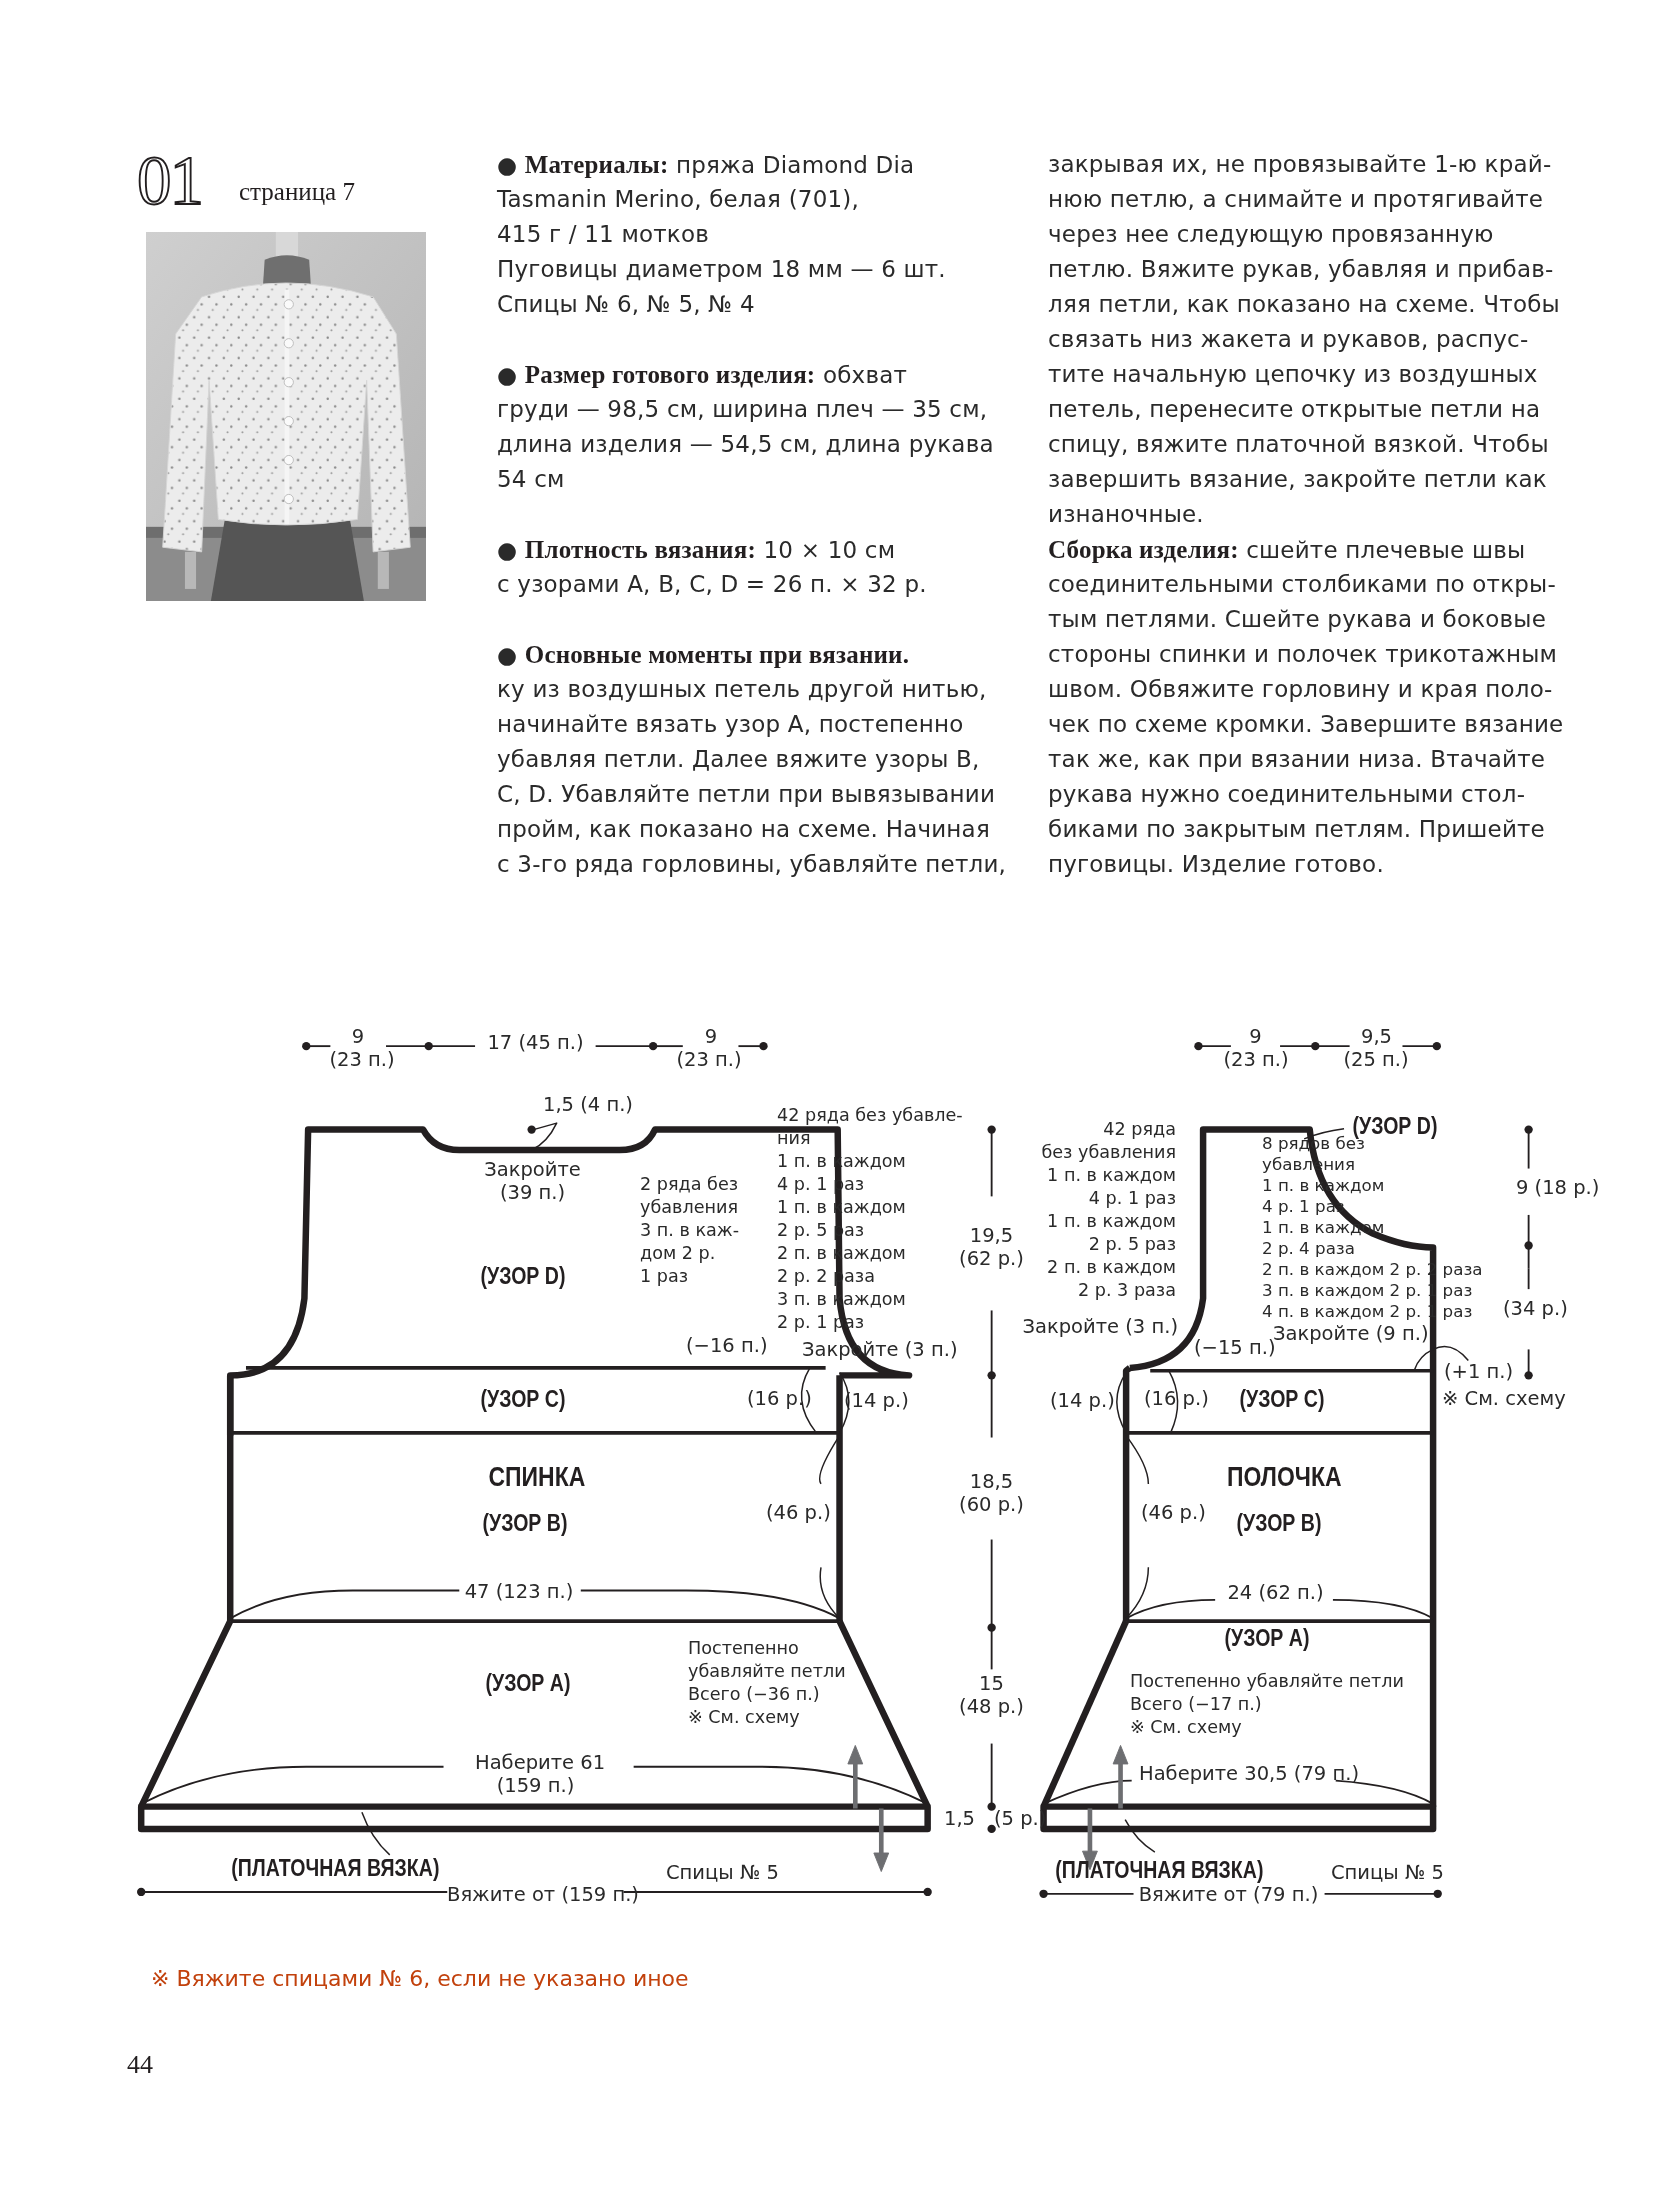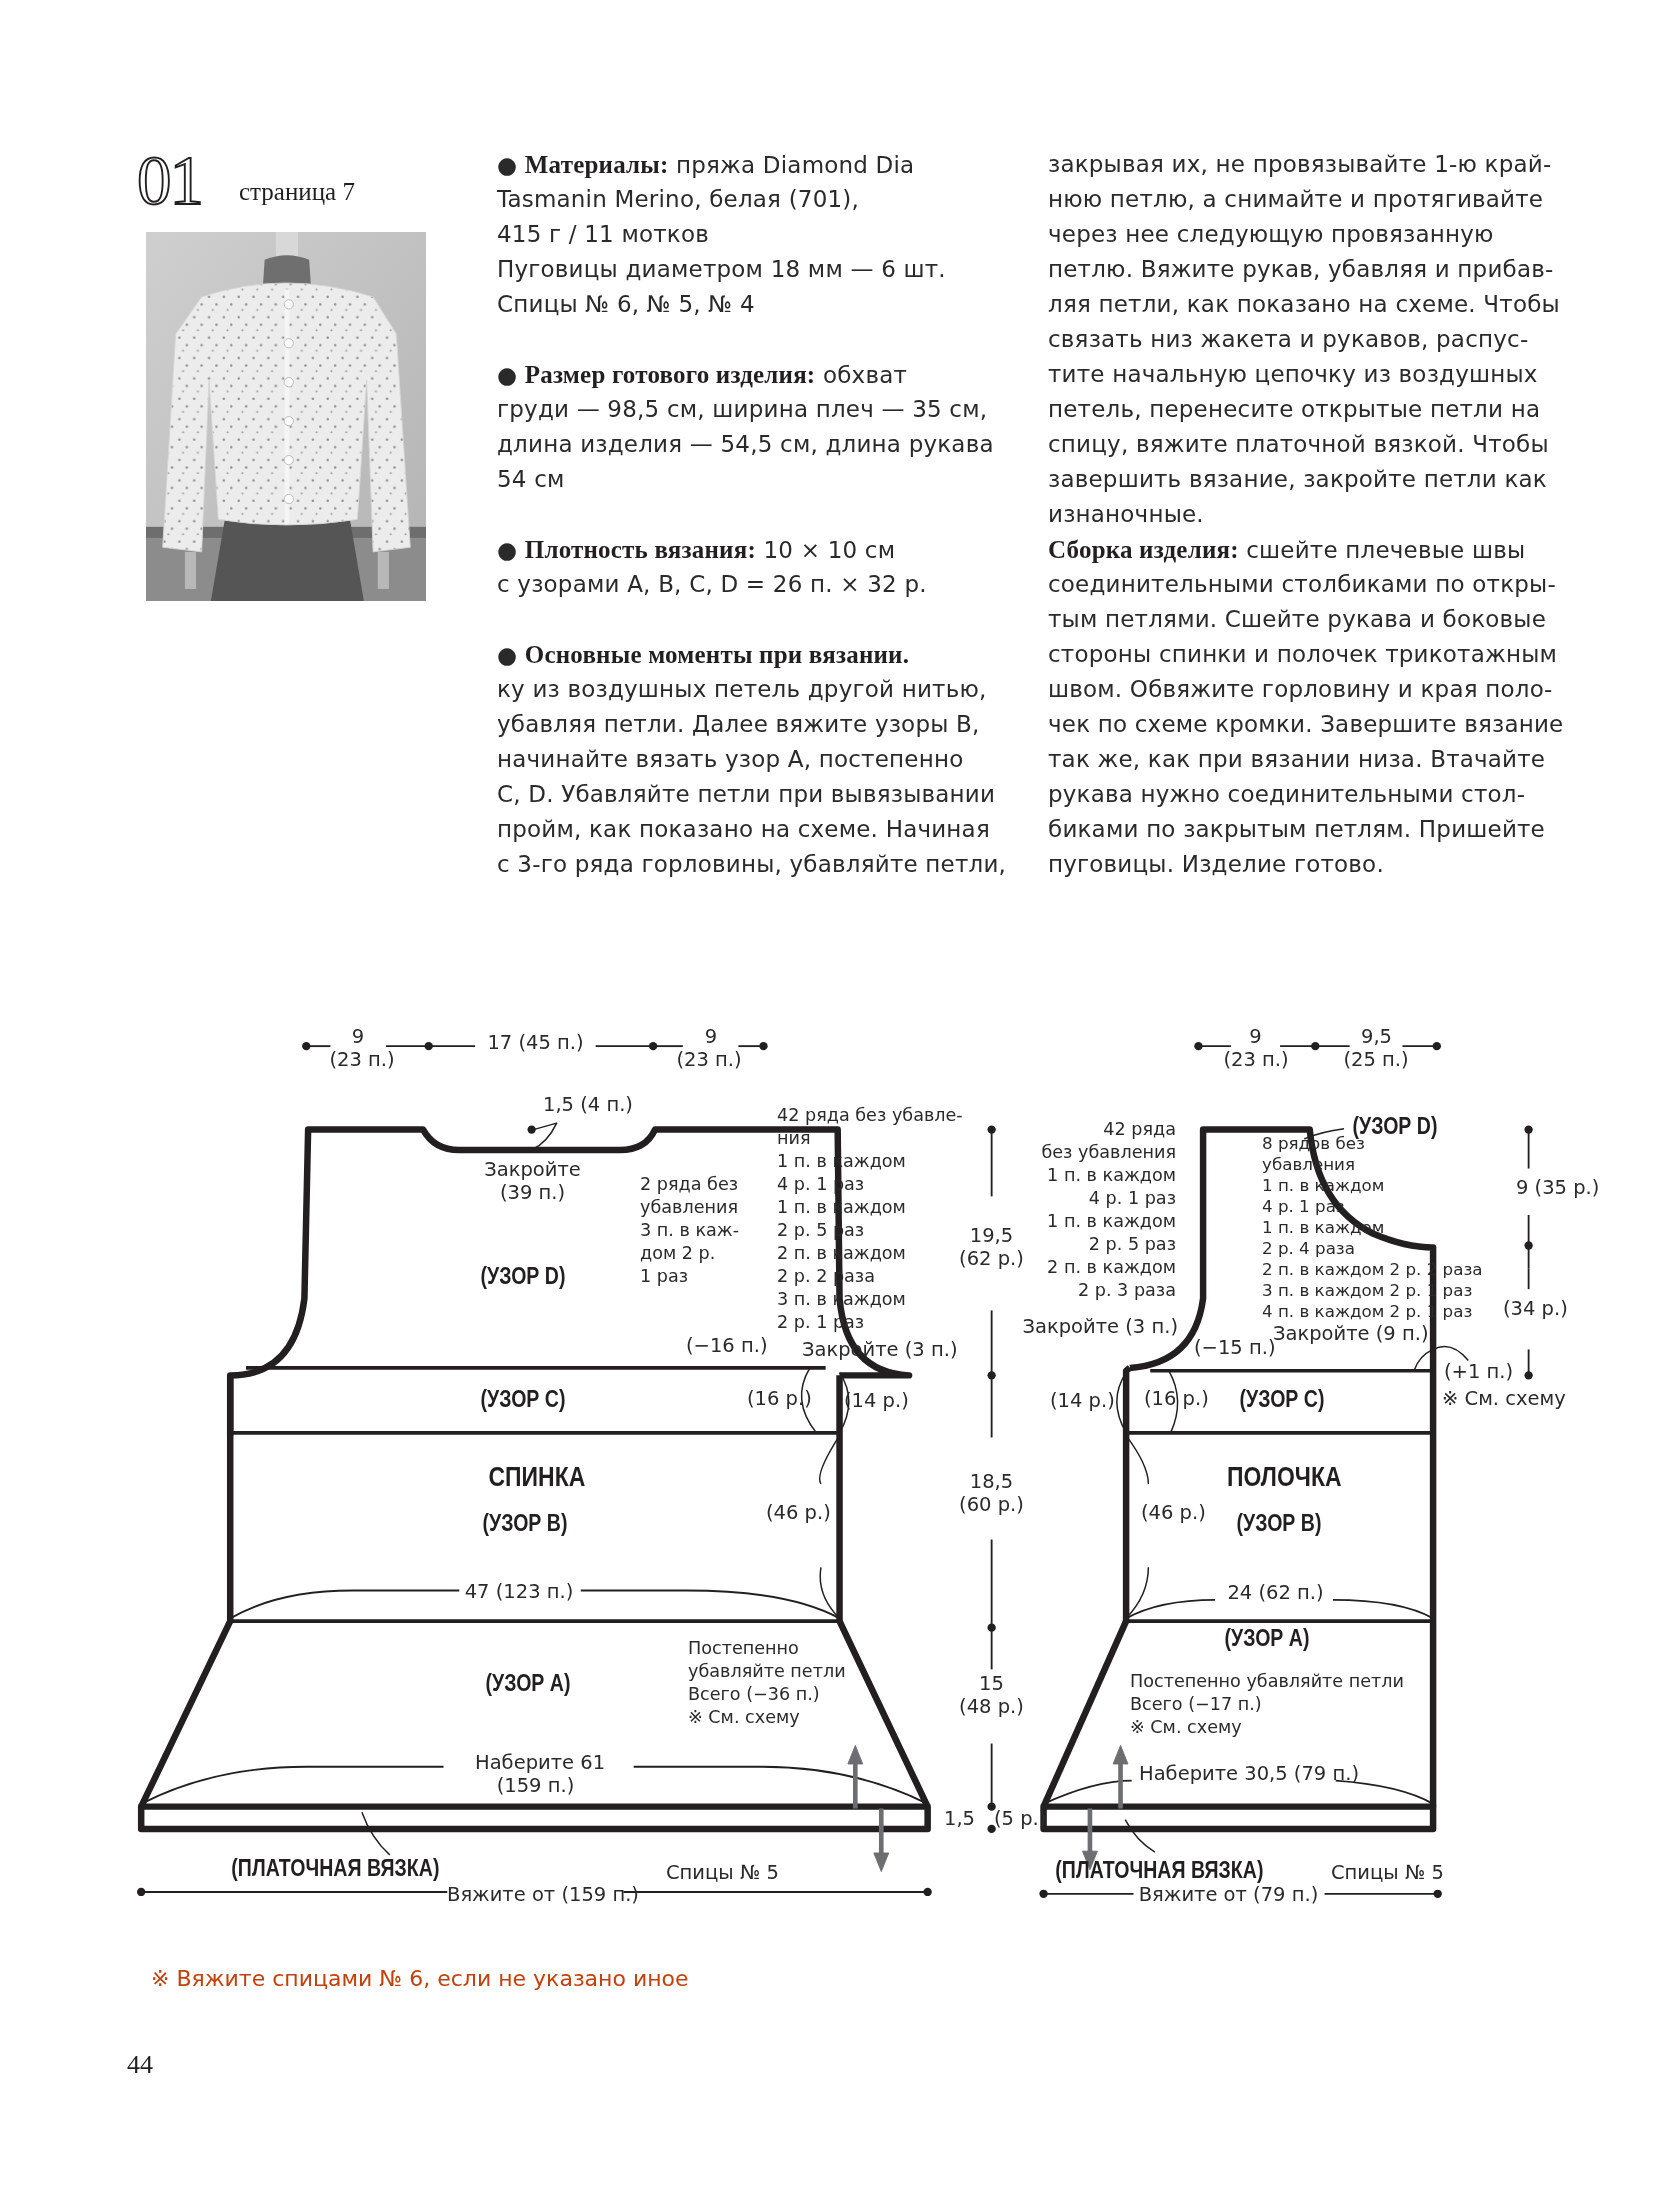--- a/index.html
+++ b/index.html
@@ -83,22 +83,22 @@
   <div class="line"><span>●</span> <b>Размер готового изделия:</b> <span>обхват</span></div>
   <div class="line">груди — 98,5 см, ширина плеч — 35 см,</div>
   <div class="line">длина изделия — 54,5 см, длина рукава</div>
   <div class="line">54 см</div>
   <div class="gap"></div>
   <div class="line"><span>●</span> <b>Плотность вязания:</b> <span>10 × 10 см</span></div>
   <div class="line">с узорами A, B, C, D = 26 п. × 32 р.</div>
   <div class="gap"></div>
   <div class="line"><span>●</span> <b>Основные моменты при вязании.</b></div>
   <div class="line">ку из воздушных петель другой нитью,</div>
+  <div class="line">начинайте вязать узор A, постепенно</div>
   <div class="line">убавляя петли. Далее вяжите узоры B,</div>
-  <div class="line">начинайте вязать узор A, постепенно</div>
   <div class="line">C, D. Убавляйте петли при вывязывании</div>
   <div class="line">пройм, как показано на схеме. Начиная</div>
   <div class="line">с 3-го ряда горловины, убавляйте петли,</div>
 </div>
 
 <div id="col2" class="col">
   <div class="line">закрывая их, не провязывайте 1-ю край-</div>
   <div class="line">нюю петлю, а снимайте и протягивайте</div>
   <div class="line">через нее следующую провязанную</div>
   <div class="line">петлю. Вяжите рукав, убавляя и прибав-</div>
@@ -327,21 +327,21 @@
 </div>
 <div class="lbl" style="left:1273px;top:1322px;">Закройте (9 п.)</div>
 <div class="lbl" style="left:1194px;top:1336px;">(−15 п.)</div>
 <div class="lbl" style="left:1050px;top:1389px;">(14 р.)</div>
 <div class="lbl" style="left:1144px;top:1387px;">(16 р.)</div>
 <div class="zone" style="left:1232px;top:1386px;">(УЗОР C)</div>
 <div class="zone big" style="left:1217px;top:1462px;">ПОЛОЧКА</div>
 <div class="zone" style="left:1229px;top:1510px;">(УЗОР B)</div>
 <div class="lbl" style="left:1141px;top:1501px;">(46 р.)</div>
 <div class="lbl c" style="left:1220px;top:1581px;width:111px;">24 (62 п.)</div>
-<div class="lbl" style="left:1516px;top:1176px;">9 (35 р.)</div>
+<div class="lbl" style="left:1516px;top:1176px;">9 (18 р.)</div>
 <div class="lbl" style="left:1503px;top:1297px;">(34 р.)</div>
 <div class="lbl" style="left:1444px;top:1360px;">(+1 п.)</div>
 <div class="lbl" style="left:1442px;top:1387px;">※ См. схему</div>
 <div class="zone" style="left:1217px;top:1625px;">(УЗОР A)</div>
 <div class="lbl sm" style="left:1130px;top:1670px;">
   <div>Постепенно убавляйте петли</div>
     <div>Всего (−17 п.)</div>
     <div>※ См. схему</div>
 </div>
 <div class="lbl" style="left:1139px;top:1762px;">Наберите 30,5 (79 п.)</div>

